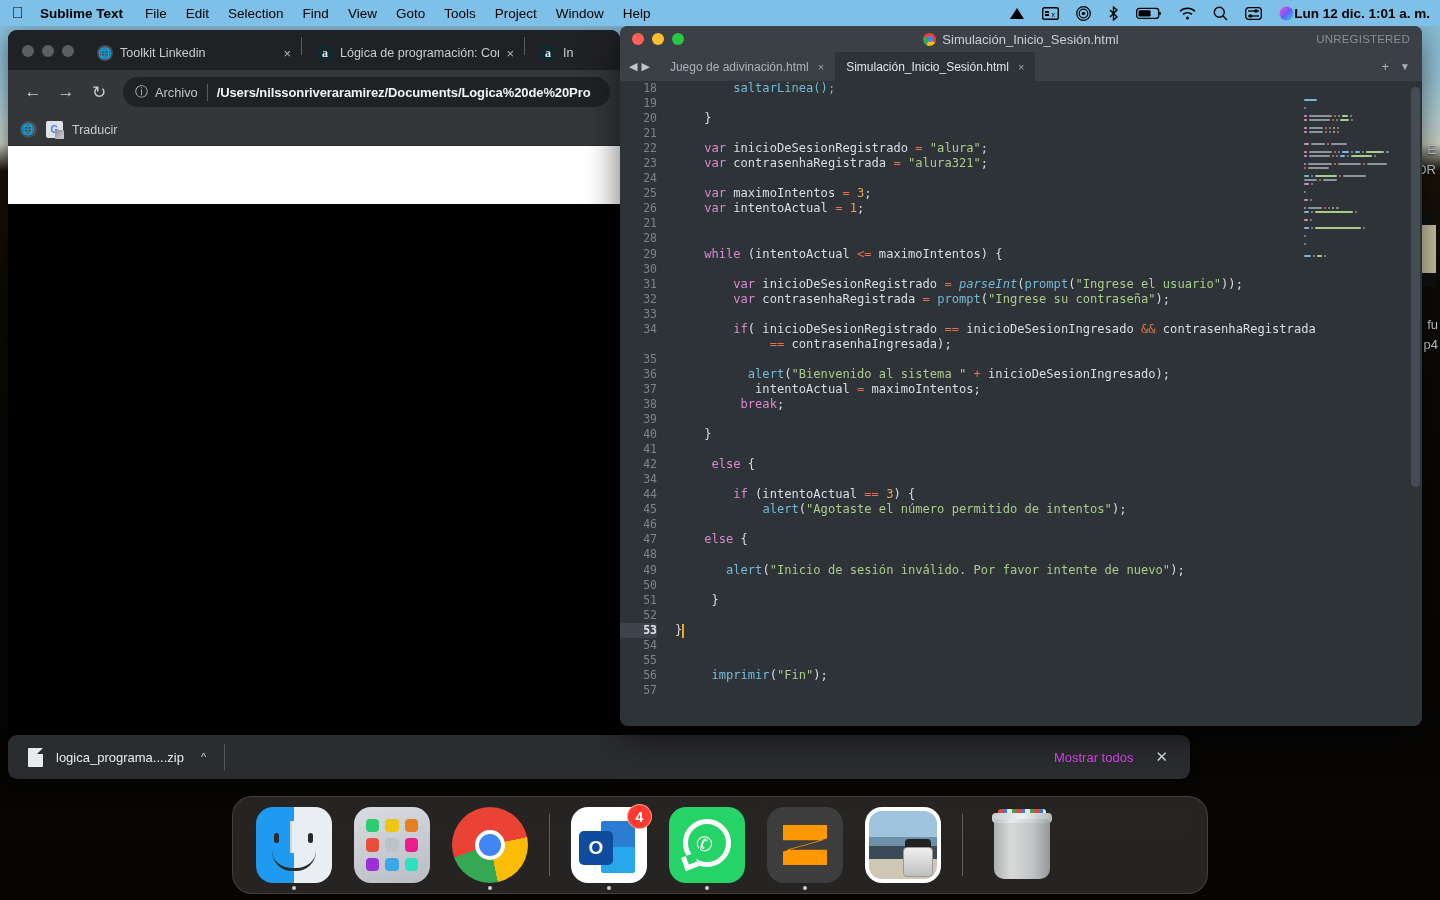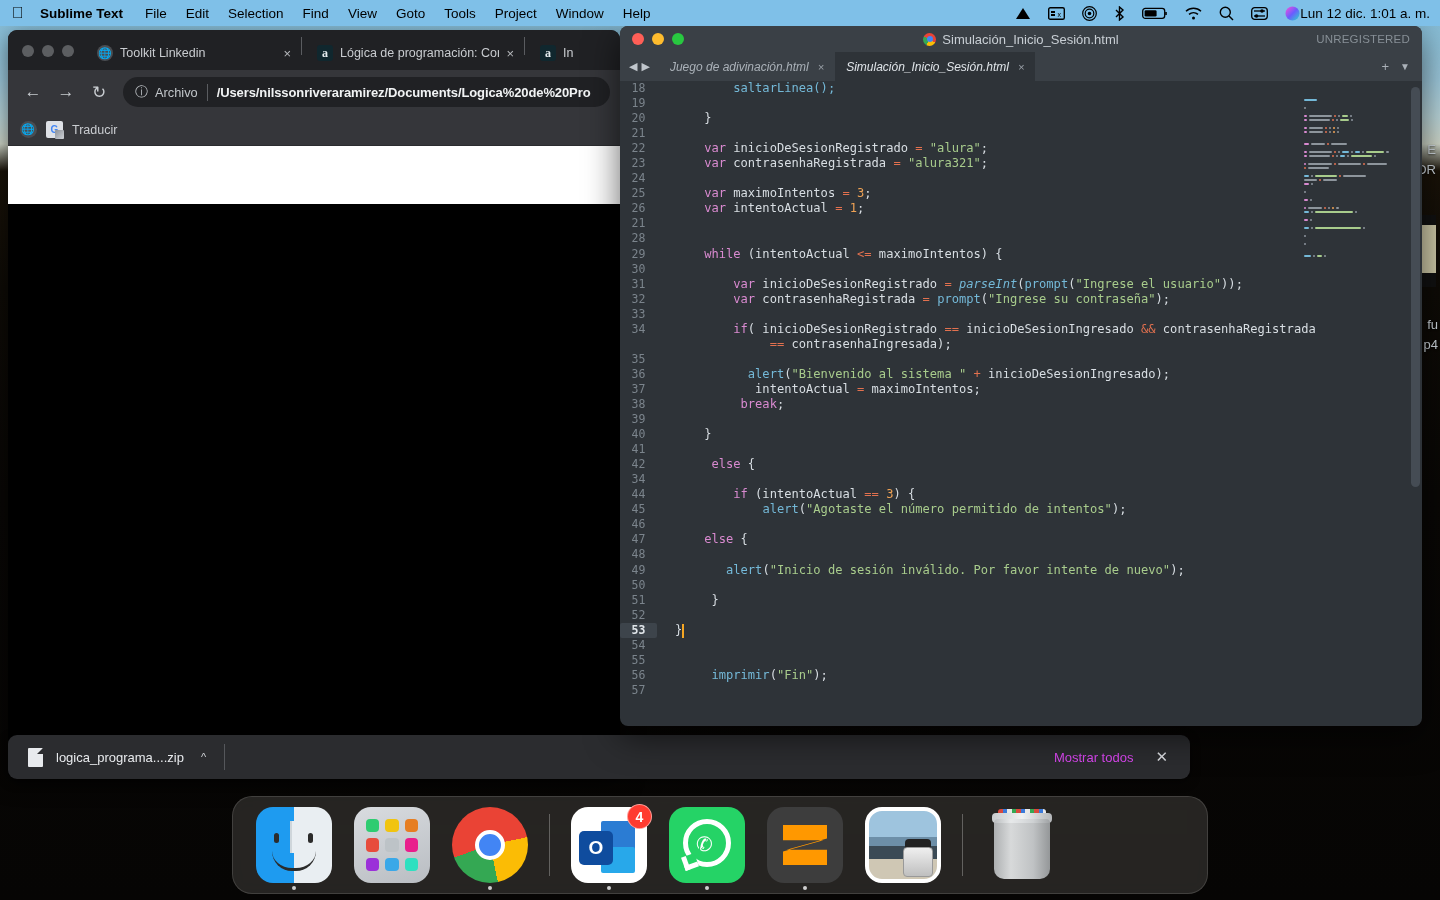--- a/index.html
+++ b/index.html
@@ -31,21 +31,21 @@
     display: flex; align-items: center;
     color: #000; font-size: 13.5px;
     z-index: 50;
     padding-left: 12px;
   }
   #menubar .apple { font-size: 16px; margin-right: 16px; line-height: 1; }
   #menubar .mi { margin-right: 19px; white-space: nowrap; }
   #menubar .mi.bold { font-weight: bold; margin-right: 22px; }
   #menubar .right { margin-left: auto; display: flex; align-items: center; padding-right: 10px; }
   #menubar .right .ic { margin-left: 17px; display: flex; align-items: center; }
-  #menubar .right .clocktxt { white-space: nowrap; font-size: 13.5px; }
+  #menubar .right .clocktxt { white-space: nowrap; font-size: 13.5px; font-weight: bold; }
 
   
   #chrome-win {
     position: absolute; left: 8px; top: 30px; width: 612px; height: 745px;
     background: #292b2e;
     border-radius: 9px 9px 0 0;
     overflow: hidden;
     z-index: 10;
     box-shadow: 0 6px 22px rgba(0,0,0,.55);
   }
@@ -164,34 +164,34 @@
     background: conic-gradient(#ea4335 0 33%, #fbbc05 33% 58%, #34a853 58% 83%, #ea4335 83% 100%);
     position: relative;
   }
   #sb-title .chromico::after { content:''; position:absolute; inset:3.5px; border-radius:50%; background:#4285f4; }
   #sb-title .unreg { margin-left: auto; color: #878f96; font-size: 11.5px; letter-spacing: .2px; z-index: 2; }
 
   #sb-tabs { height: 29px; background: #3a4046; display: flex; align-items: stretch; }
   #sb-tabs .arrows { display: flex; align-items: center; gap: 4px; padding: 0 9px; color: #c0c6cc; font-size: 11px; }
   .sbtab {
     display: flex; align-items: center; gap: 9px; padding: 0 11px;
-    font-size: 12px; color: #aab1b8; background: #3a4046; font-style: italic;
+    font-size: 12px; color: #aab1b8; background: #3a4046;
   }
   .sbtab.active { background: #2e3338; color: #dfe4e8; }
   .sbtab .x { font-size: 11px; color: #9aa1a8; }
   #sb-tabs .right { margin-left: auto; display: flex; align-items: center; gap: 11px; padding: 0 12px; color: #aab1b8; font-size: 13px; }
 
   #sb-editor { position: absolute; left: 0; right: 0; top: 55px; bottom: 27px; background: #2e3338; overflow: hidden; }
   #sb-gutter {
     position: absolute; left: 0; top: 0; bottom: 0; width: 46px;
     text-align: right; padding-right: 9px;
     font-family: "DejaVu Sans Mono", monospace; font-size: 11.5px;
     color: #7b848c; line-height: 15.05px; padding-top: 0;
   }
-  #sb-gutter .ln { height: 15.05px; text-align: center; }
+  #sb-gutter .ln { height: 15.05px; }
   #sb-gutter .ln.cur { color: #dfe4e8; font-weight: bold; background: #3d444b; border-radius: 2px; }
   #sb-code {
     position: absolute; left: 55px; top: 0; right: 120px; bottom: 0;
     font-family: "DejaVu Sans Mono", monospace; font-size: 12.1px;
     line-height: 15.05px; color: #d8dee3; white-space: pre;
   }
   #sb-code .cl { height: 15.05px; }
   .k   { color: #d98ad0; }
   .fn  { color: #74b9d8; }          
   .fni { color: #74b9d8; font-style: italic; }

